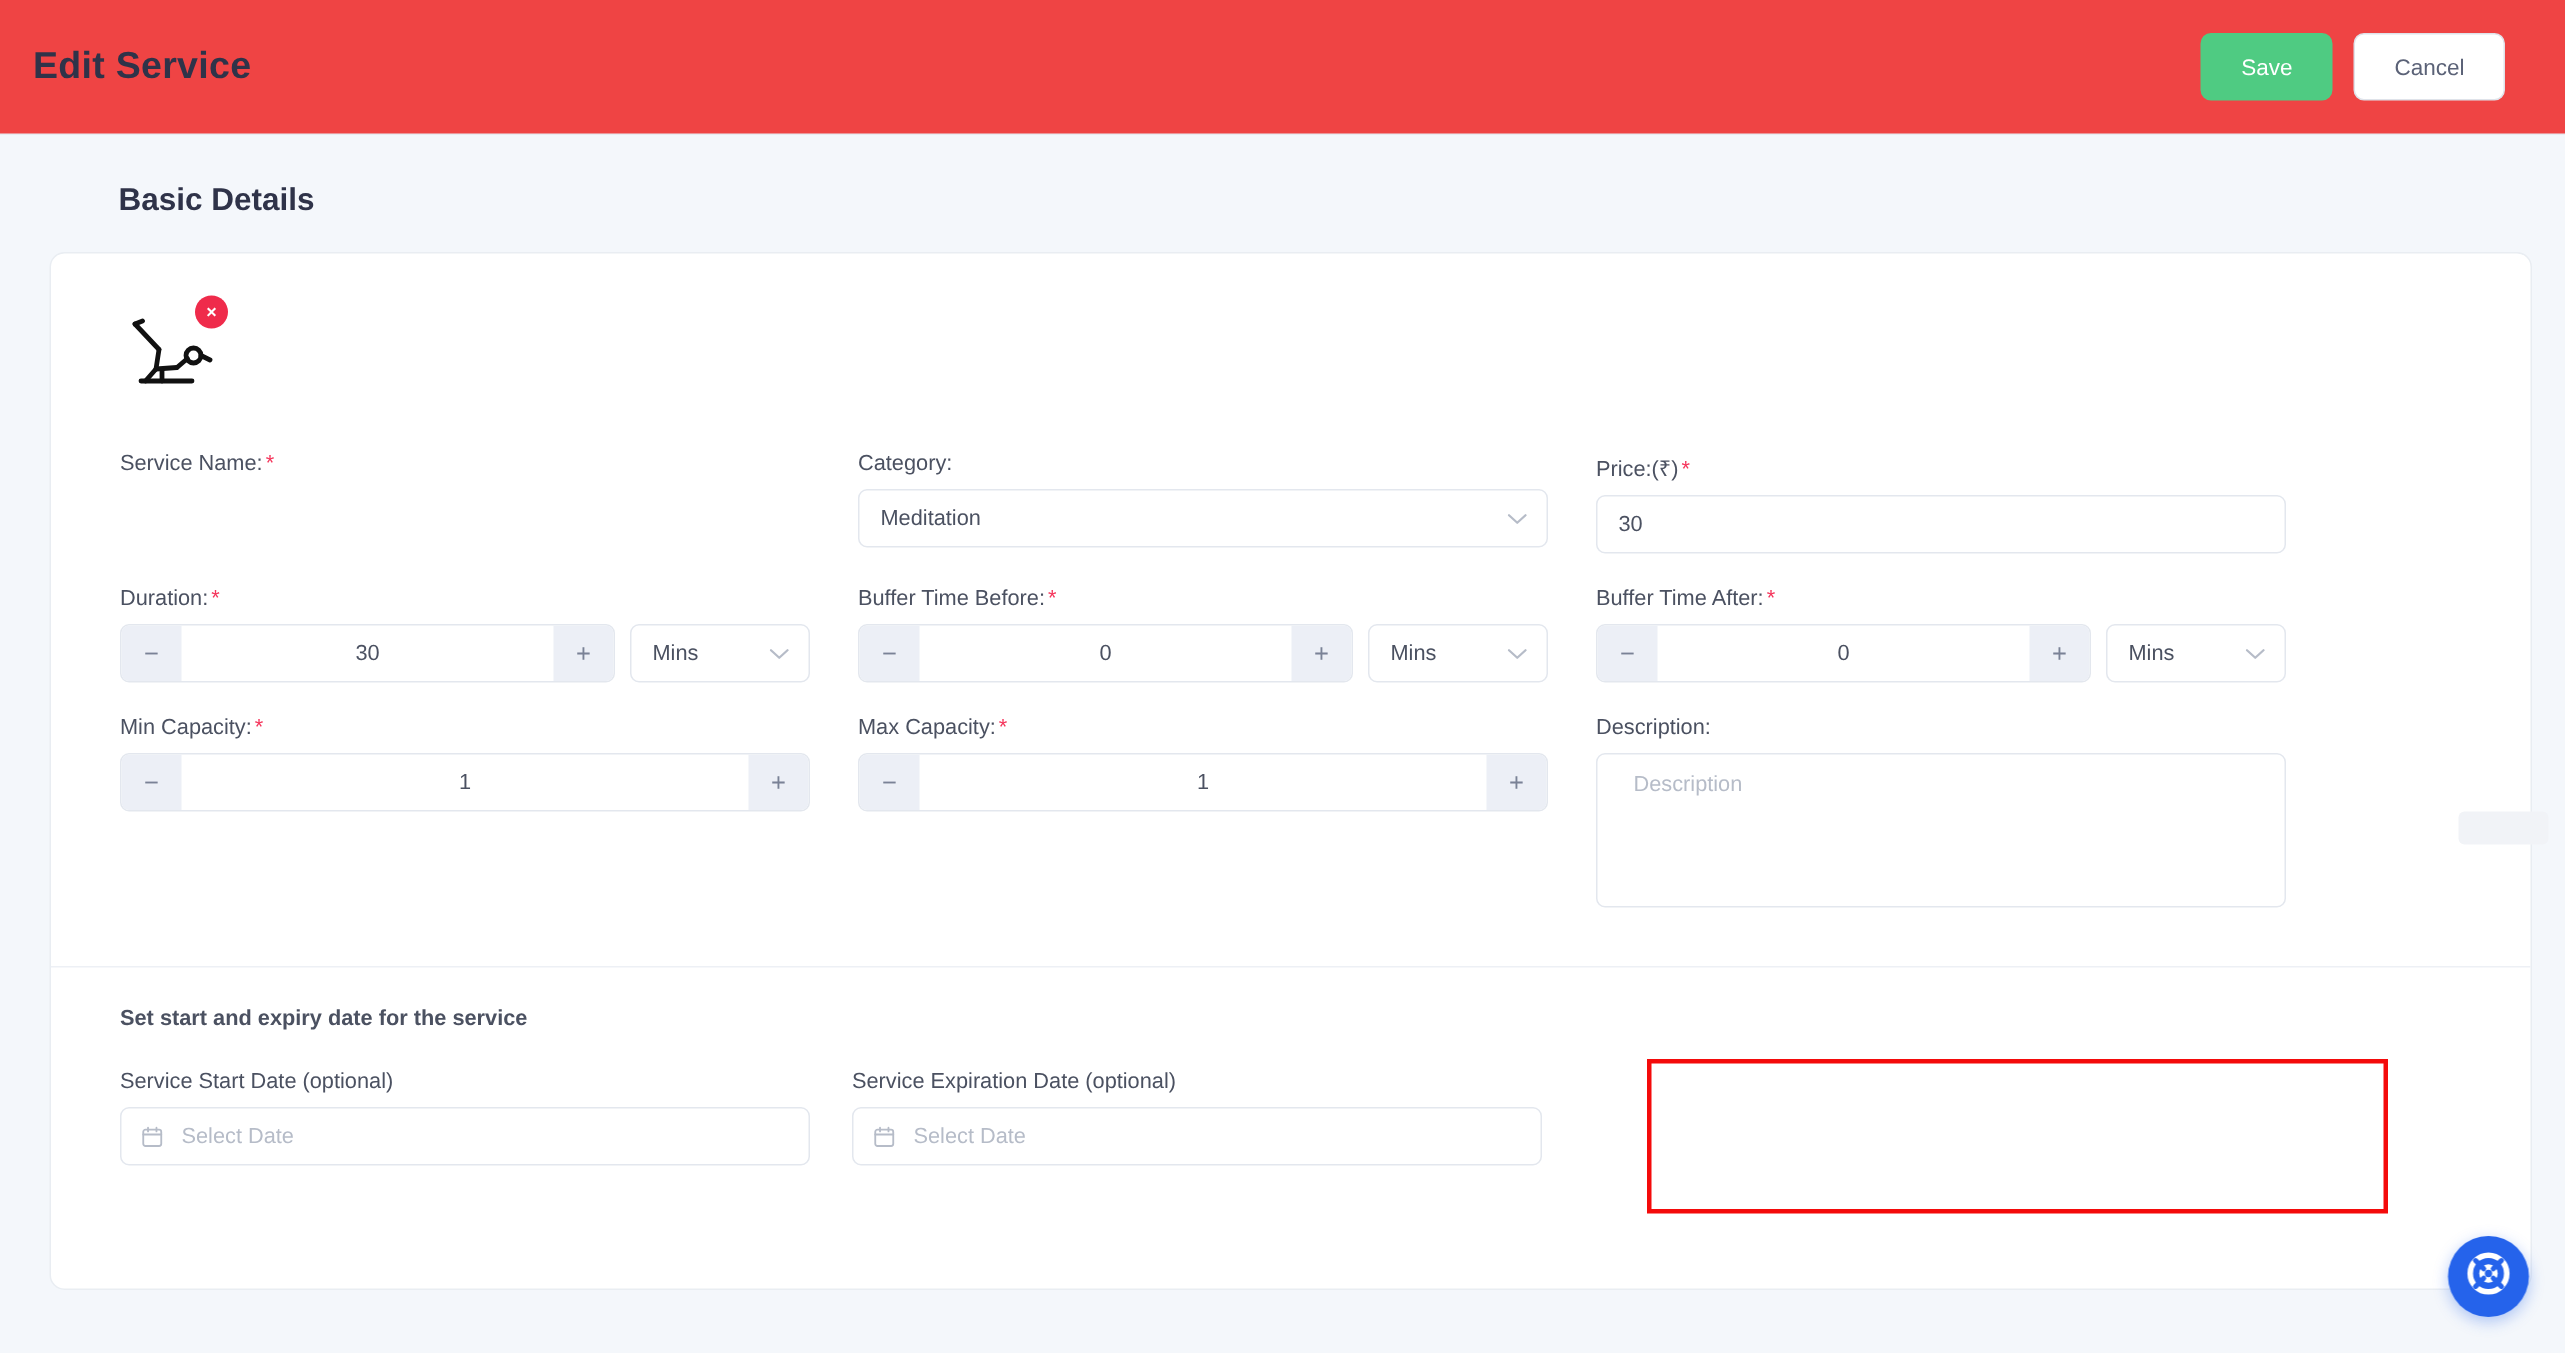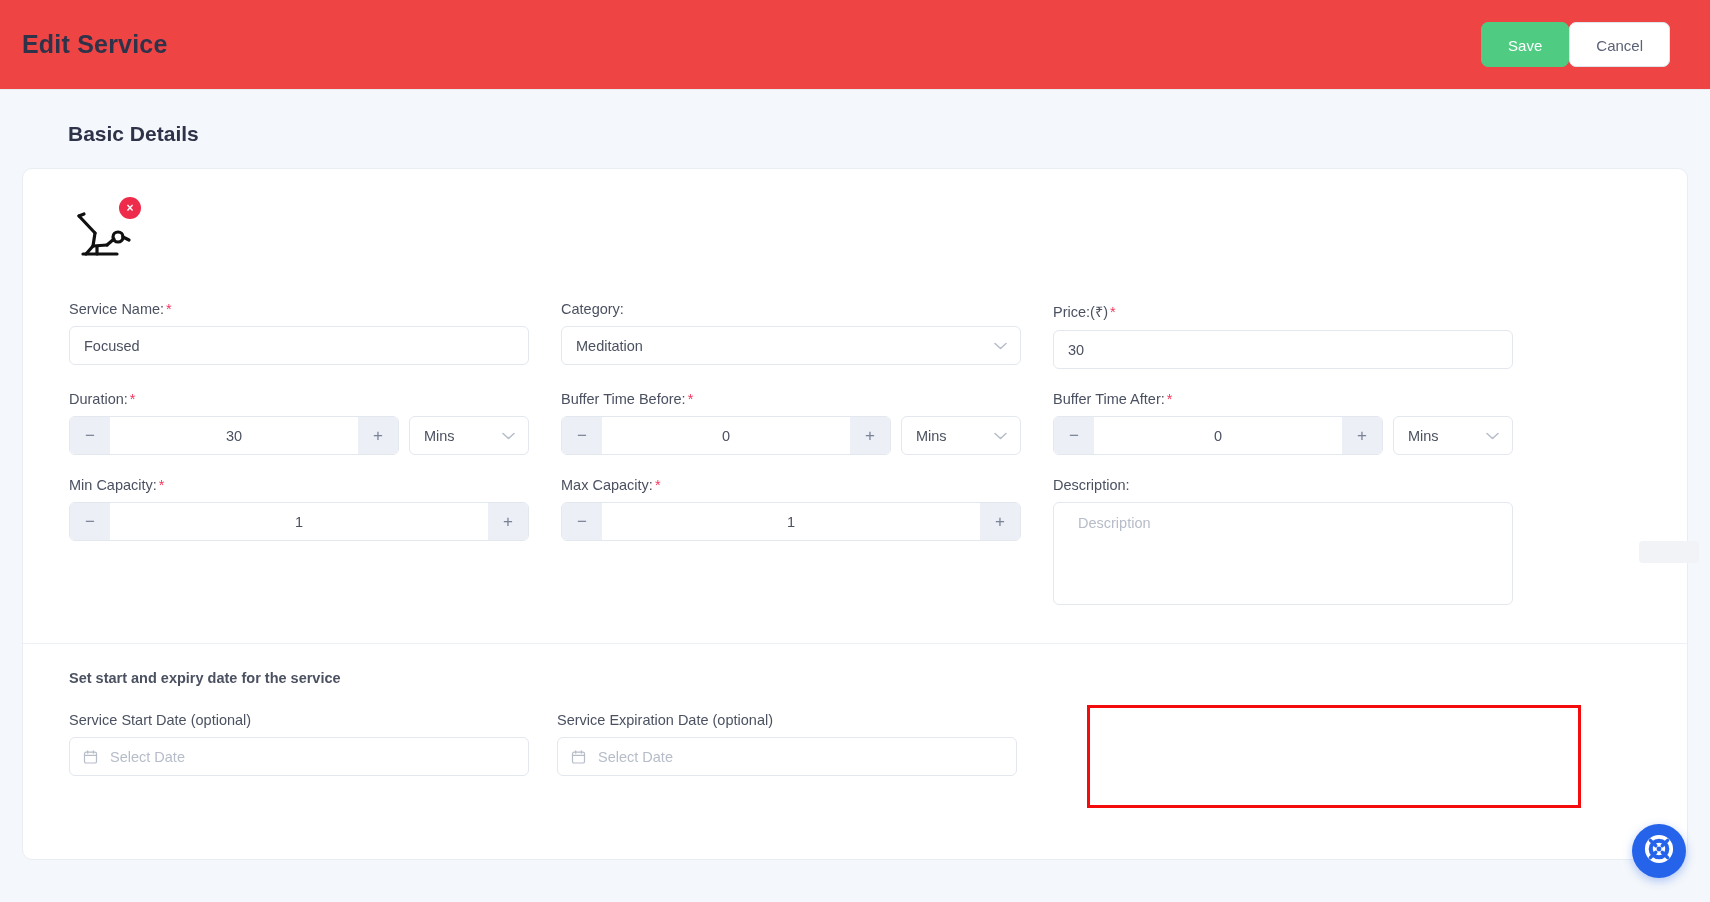--- a/index.html
+++ b/index.html
@@ -24,20 +24,21 @@
   .page-title {
     font-size: 25px;
     font-weight: bold;
     color: #2f3349;
     letter-spacing: .2px;
   }
   .topbar-actions {
     margin-left: auto;
     display: flex;
     align-items: center;
+    gap: 14px;
     padding-right: 20px;
   }
   .btn {
     font-size: 15px;
     border-radius: 7px;
     padding: 0 26px;
     height: 45px;
     line-height: 45px;
     cursor: pointer;
     border: 1px solid transparent;
@@ -52,20 +53,21 @@
   }
   .btn-cancel {
     background: #ffffff;
     color: #5b6277;
     border: 1px solid #dfe3ea;
   }
 
   
   .content {
     padding: 0 22px;
+    margin-left: 11px;
   }
   .section-title {
     font-size: 21px;
     font-weight: bold;
     color: #2f3349;
     padding: 32px 0 22px 46px;
   }
   .card {
     background: #ffffff;
     border: 1px solid #e9edf2;
@@ -291,21 +293,20 @@
           </svg>
         </div>
         <div class="remove-badge">×</div>
       </div>
 
       <div class="row">
         <div class="col">
           <label class="fl">
             <span>Service Name:</span><span class="req">*</span>
           </label>
-          <input class="input" value="Focused" style="">
         </div>
 
         <div class="col">
           <label class="fl">Category:</label>
           <div class="select-wrap">
             <input class="input" readonly="" value="Meditation" style="">
             <span class="chev">
               <svg width="13" height="8" viewBox="0 0 13 8" fill="none" stroke="#b6bcc8" stroke-width="1.5" stroke-linecap="round" stroke-linejoin="round">
                   <path d="M1 1.5 L6.5 6.5 L12 1.5"></path>
                 </svg>

